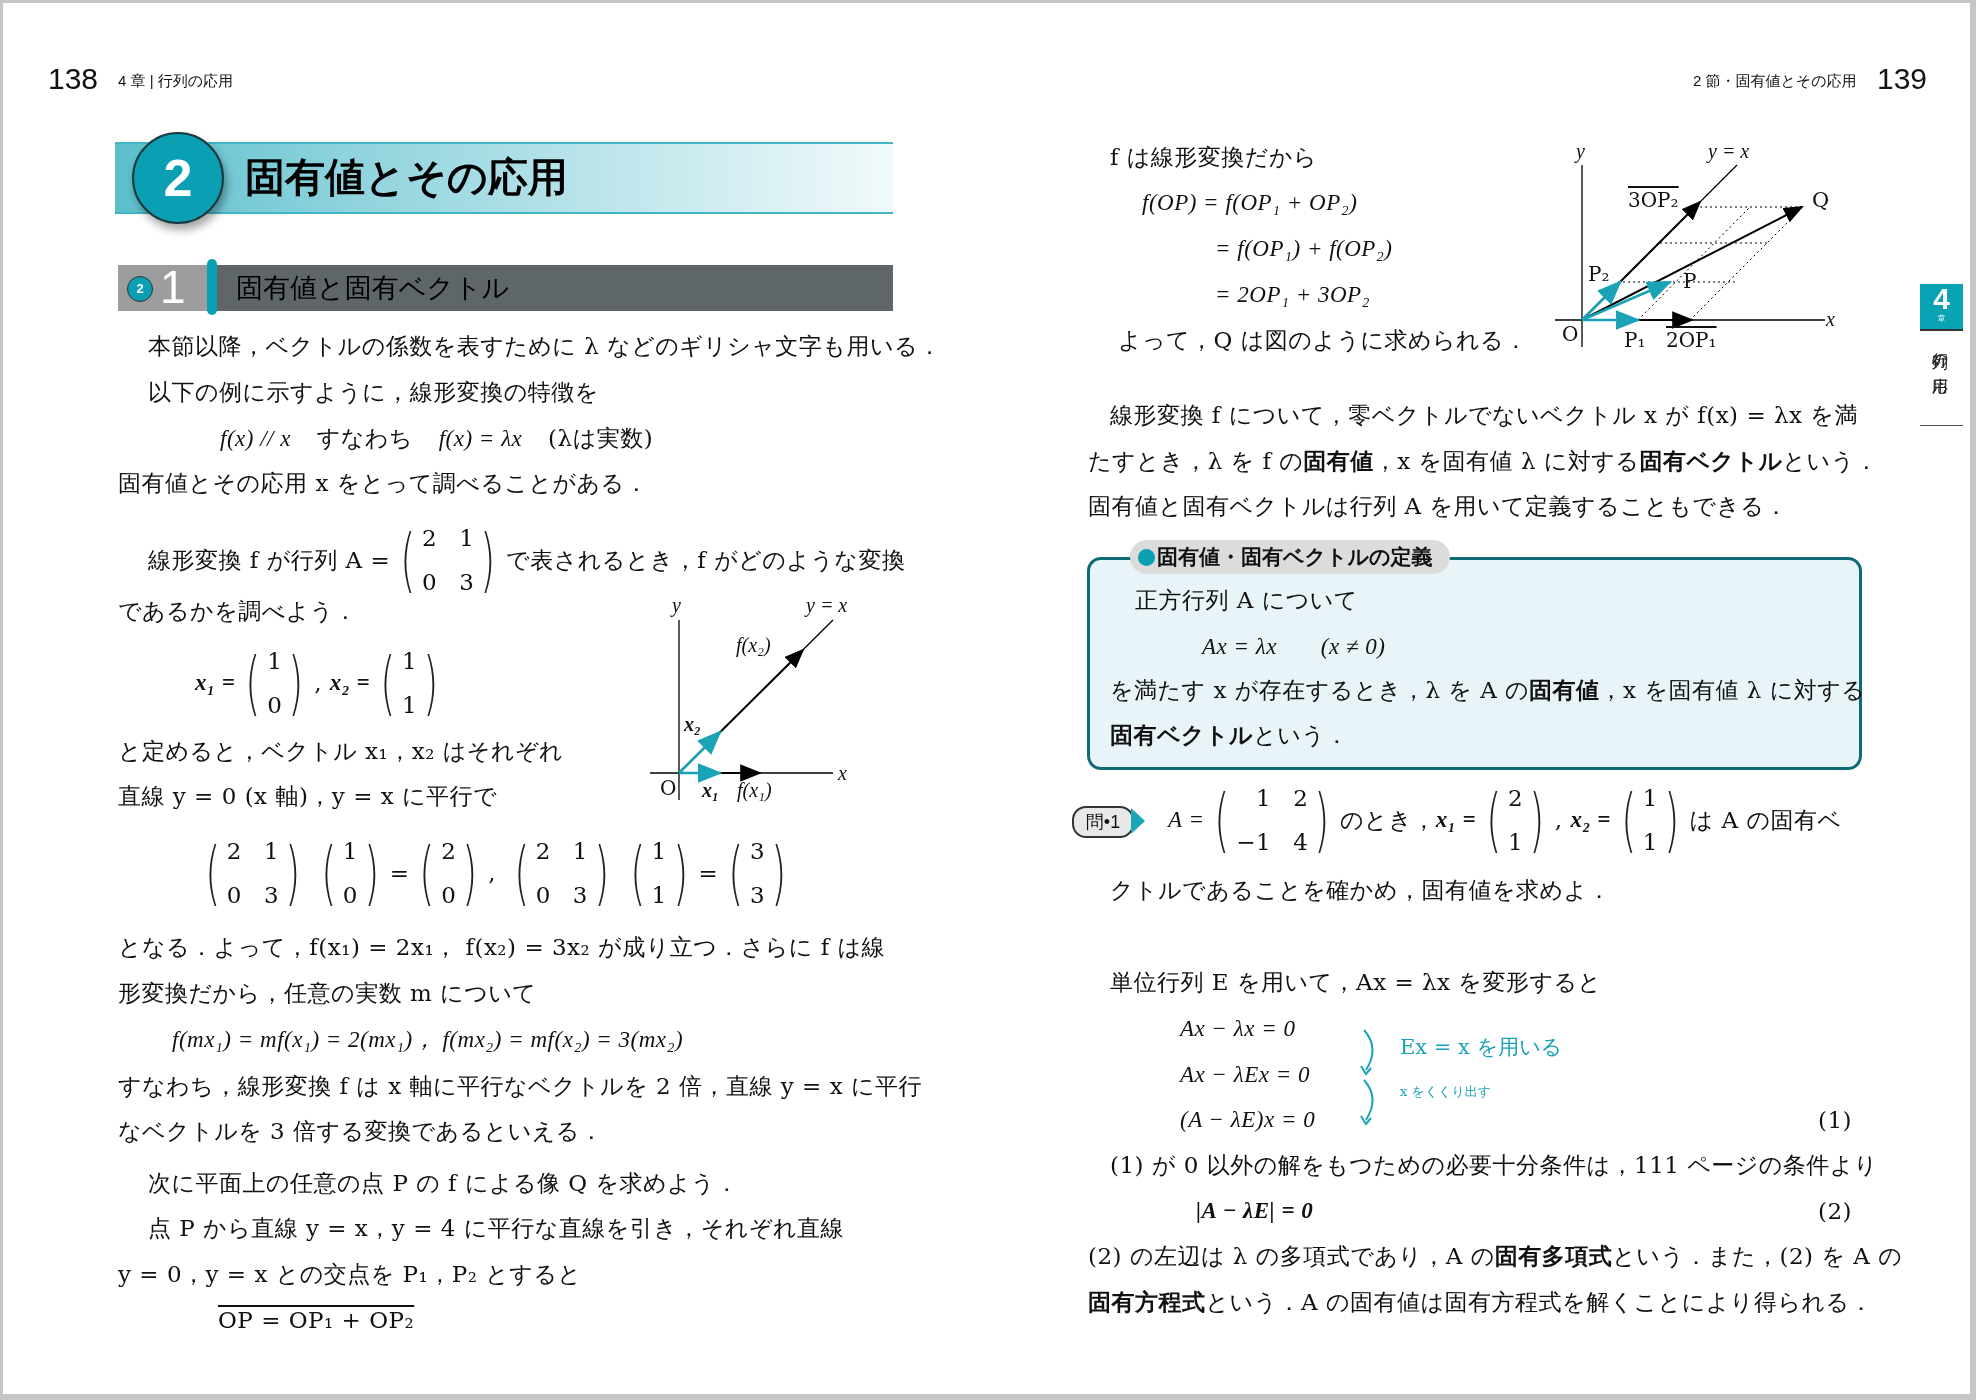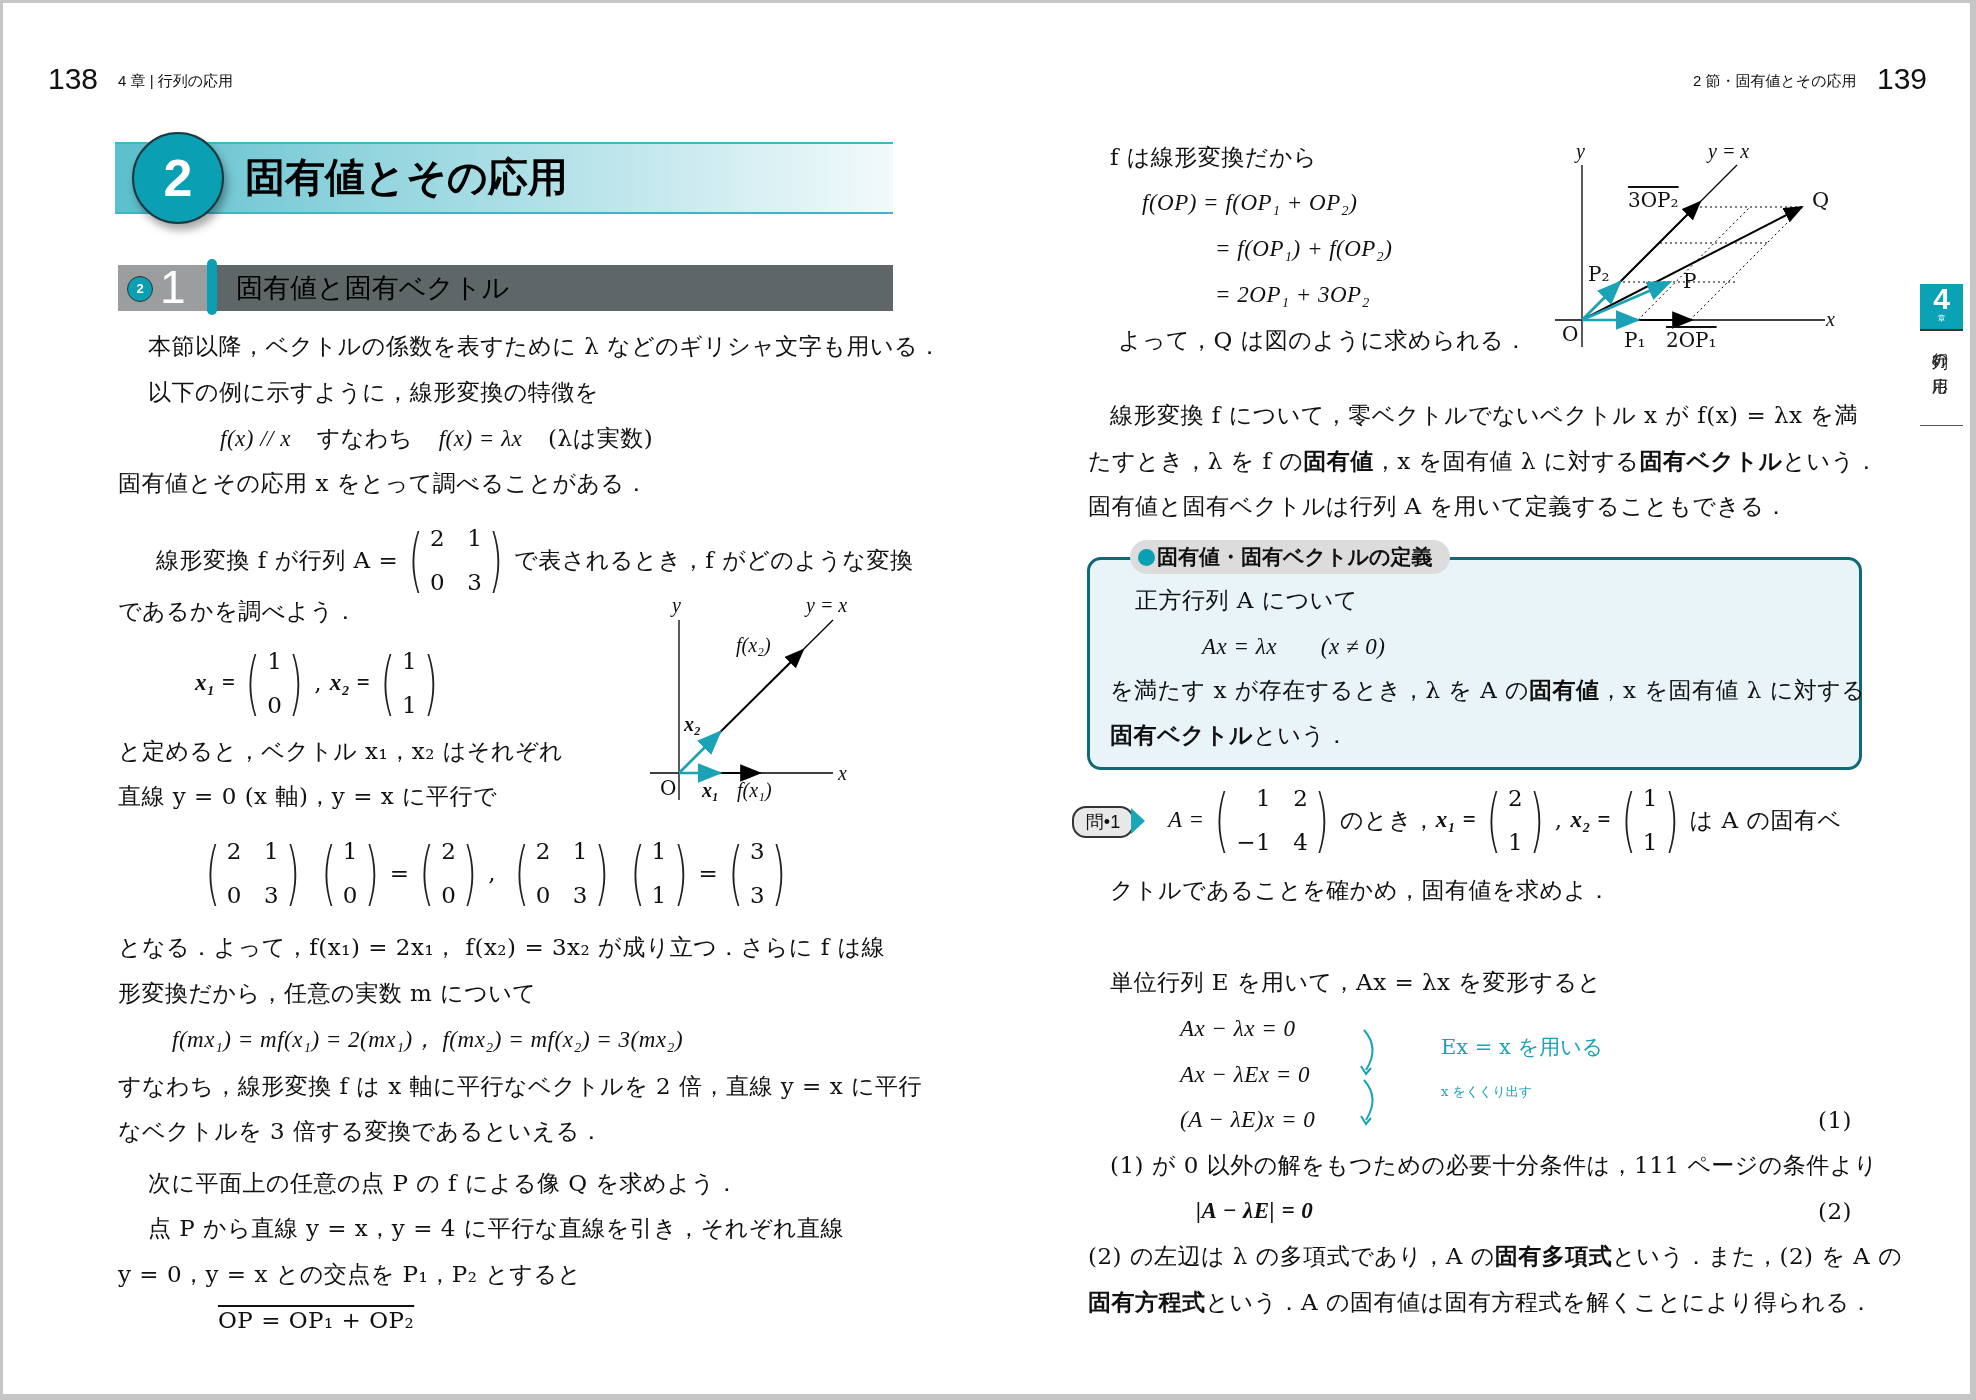--- a/index.html
+++ b/index.html
@@ -52,21 +52,21 @@
     border:3px solid #0f6a76;border-radius:14px;}
   .deftitle{position:absolute;left:1130px;top:540px;height:34px;padding:0 18px 0 8px;
     background:#dcdcdc;border-radius:17px;font-family:"Liberation Sans",sans-serif;font-weight:bold;
     font-size:21px;line-height:34px;}
   .dot{display:inline-block;width:17px;height:17px;border-radius:50%;background:#0a9fb2;vertical-align:-2px;margin-right:2px;}
   .q-badge{position:absolute;left:1072px;top:806px;width:58px;height:28px;border:2px solid #333;
     border-radius:14px;background:#e8e8e8;font-family:"Liberation Sans",sans-serif;font-size:18px;
     line-height:28px;text-align:center;}
   .q-tri{position:absolute;left:1131px;top:808px;width:0;height:0;border-top:13px solid transparent;
     border-bottom:13px solid transparent;border-left:14px solid #19a7b8;}
-  .teal{color:#1aa3b6;margin-left:41px;}
+  .teal{color:#1aa3b6;}
 </style>
 </head>
 <body>
 
 <div class="page"></div>
 
 <div class="abs pageno" style="left:48px;top:62px;">138</div>
 <div class="abs runhead" style="left:118px;top:72px;">4 章 | 行列の応用</div>
 
 <div class="banner"></div>
@@ -83,21 +83,21 @@
 <div class="abs txt" style="left:148px;top:331px;">本節以降，ベクトルの係数を表すために λ などのギリシャ文字も用いる．</div>
 <div class="abs txt" style="left:148px;top:377px;">以下の例に示すように，線形変換の特徴を</div>
 <div class="abs txt" style="left:220px;top:423px;">
   <span class="m">f(x) // x</span>
   <span style="margin:0 18px;">すなわち</span>
   <span class="m">f(x) = λx</span>
   <span style="margin-left:18px;">(λは実数)</span>
 </div>
 <div class="abs txt" style="left:118px;top:468px;">固有値とその応用 x をとって調べることがある．</div>
 
-<div class="abs txt" style="left:156px;top:520px;height:80px;display:flex;align-items:center;">
+<div class="abs txt" style="left:148px;top:520px;height:80px;display:flex;align-items:center;">
   <span>線形変換 f が行列 A =</span>
   <span class="mat">
       <span class="par">(</span>
     <span class="cells" style="grid-template-columns:auto auto;">
       <span>2</span>
         <span>1</span>
       <span>0</span>
         <span>3</span>
     </span>
       <span class="par">)</span>

